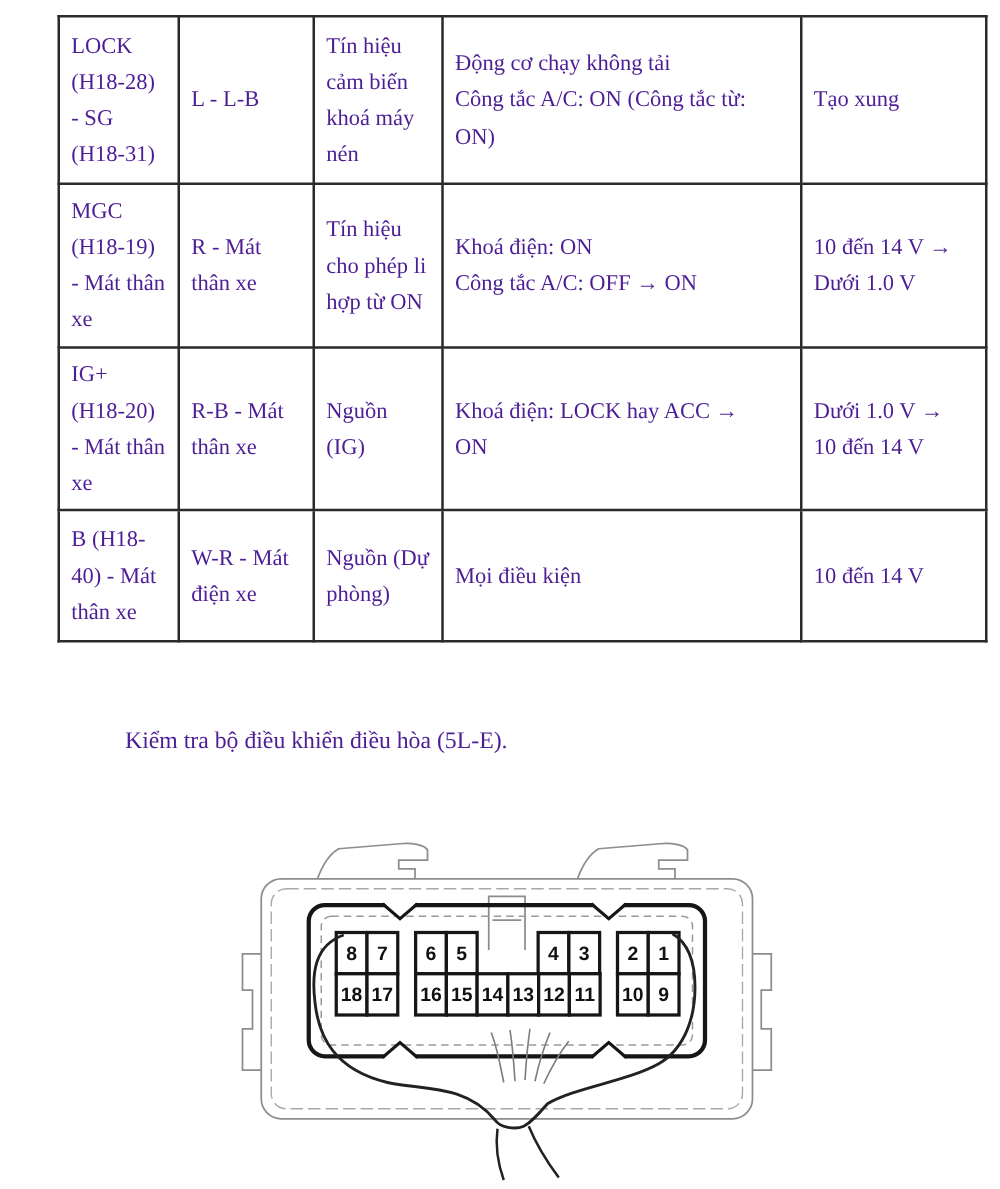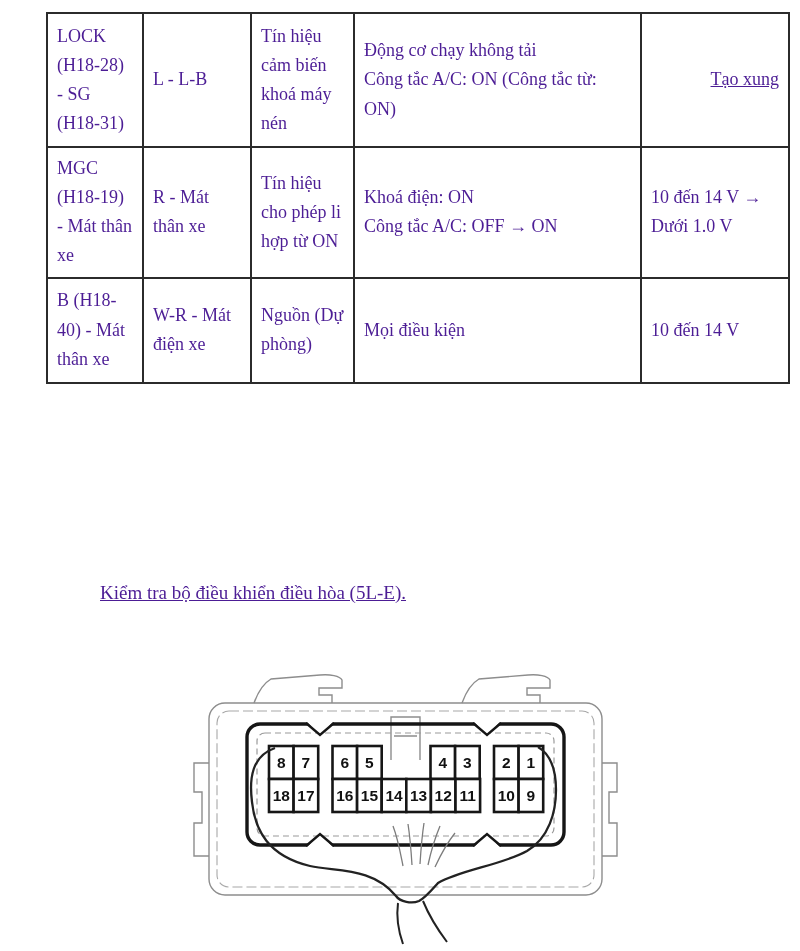--- a/index.html
+++ b/index.html
@@ -23,28 +23,27 @@
     font-size: 18px;
     line-height: 1.62;
   }
   table.spec-table td {
     border: 2px solid #2b2b2b;
     vertical-align: middle;
     padding: 6px 9px;
     overflow: hidden;
   }
   
-  table.spec-table tr:first-child td:last-child { text-align: right; text-decoration: underline; }
+  table.spec-table tr:first-child td:last-child { text-align: left; }
   .ln { display: block; }
   .para {
     position: absolute;
     left: 100px;
     font-size: 19px;
     white-space: nowrap;
-    text-decoration: underline;
   }
   .para-1 { top: 582px; }
   .para-2 { top: 621px; }
   .diagram {
     position: absolute;
     left: 172px;
     top: 660px;
     width: 462px;
     height: 291px;
   }
@@ -112,20 +111,39 @@
           </td>
           <td>
             <div class="ln">Khoá điện: ON</div>
             <div class="ln">Công tắc A/C: OFF → ON</div>
           </td>
           <td>
             <div class="ln">10 đến 14 V →</div>
             <div class="ln">Dưới 1.0 V</div>
           </td>
         </tr>
+        <tr style="height: 120px;">
+          <td>
+            <div class="ln">IG+ (H18-20) - Mát thân xe</div>
+          </td>
+          <td>
+            <div class="ln">R-B - Mát thân xe</div>
+          </td>
+          <td>
+            <div class="ln">Nguồn (IG)</div>
+          </td>
+          <td>
+            <div class="ln">Khoá điện: LOCK hay ACC →</div>
+            <div class="ln">ON</div>
+          </td>
+          <td>
+            <div class="ln">Dưới 1.0 V →</div>
+            <div class="ln">10 đến 14 V</div>
+          </td>
+        </tr>
         <tr style="height: 105px;">
           <td>
             <div class="ln">B (H18-40) - Mát thân xe</div>
           </td>
           <td>
             <div class="ln">W-R - Mát điện xe</div>
           </td>
           <td>
             <div class="ln">Nguồn (Dự phòng)</div>
           </td>

